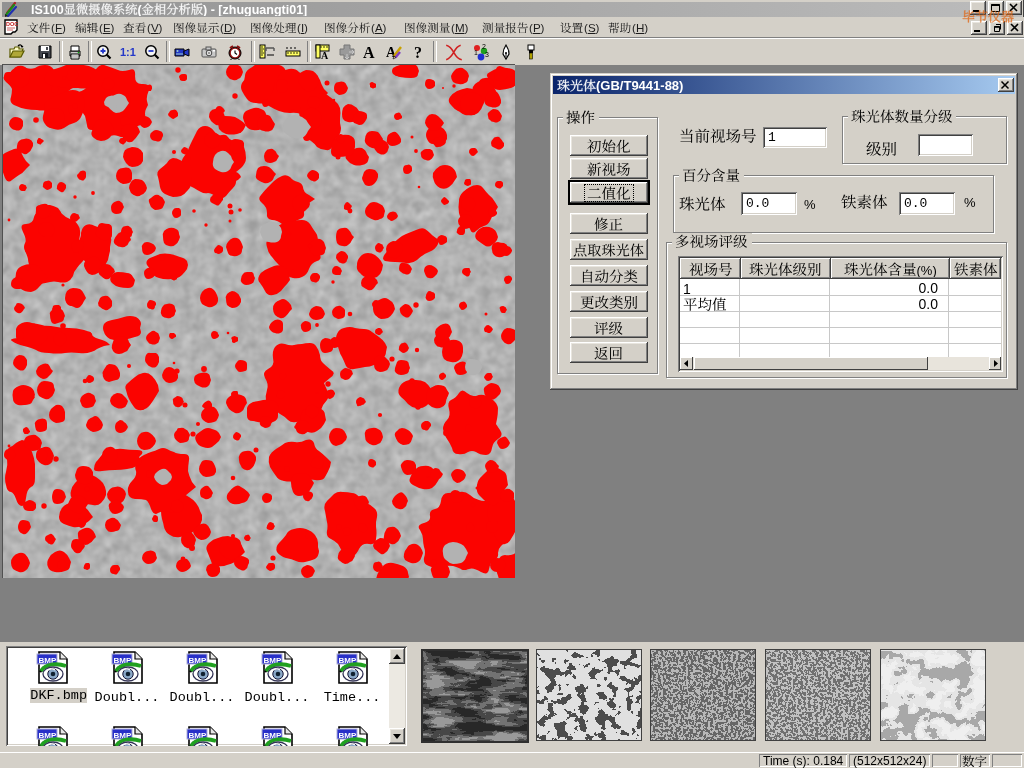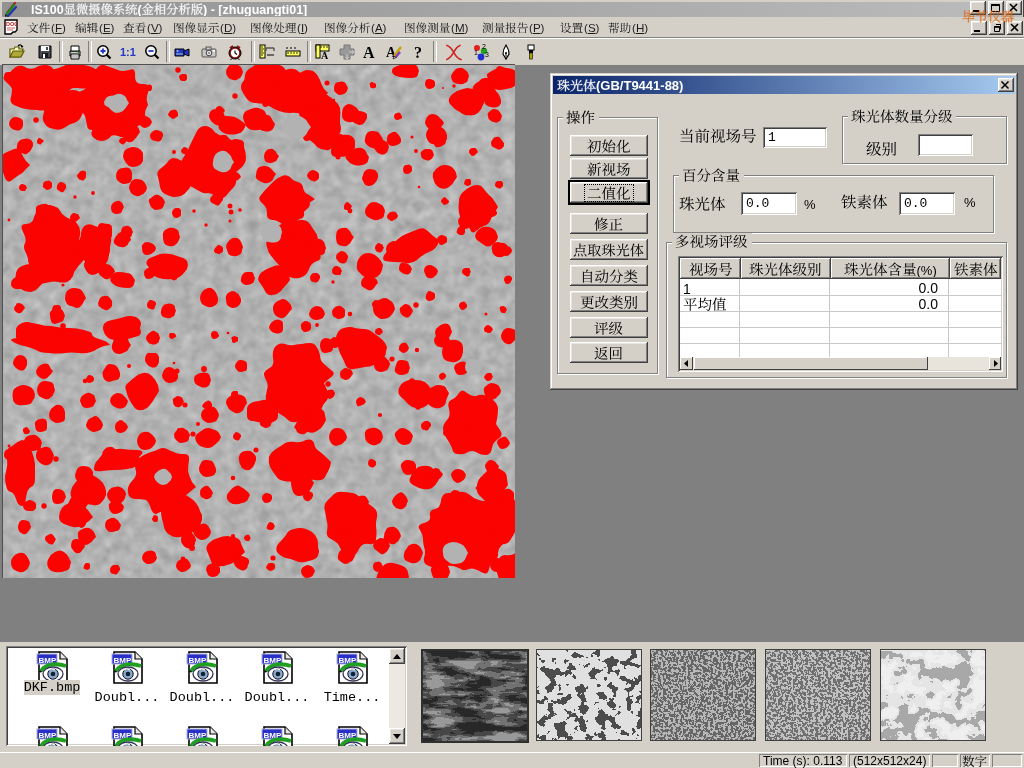--- a/index.html
+++ b/index.html
@@ -1033,21 +1033,21 @@
             <ellipse cx="17" cy="23" rx="10" ry="7" fill="#fff" stroke="#335" stroke-width="1.3"></ellipse>
             <circle cx="17" cy="23" r="5.2" fill="#8aa8c8" stroke="#113"></circle>
             <circle cx="17" cy="23" r="2.3" fill="#102030"></circle>
             <path d="M13 19a5.2 5.2 0 0 1 6 0" fill="none" stroke="#fff" stroke-width="1.2"></path>
           </g>
         </defs>
       </svg>
       <svg style="position:absolute;left:30px;top:5px" width="32" height="33" viewBox="0 0 32 33">
         <use href="#bmpico"></use>
       </svg>
-      <div style="position:absolute;left:11px;top:31px;width:70px;text-align:center;"><span style="font:13.5px 'Liberation Mono';background:#d4d0c8;white-space:pre;">DKF.bmp</span></div>
+      <div style="position:absolute;left:11px;top:39px;width:70px;text-align:right;"><span style="font:13.5px 'Liberation Mono';background:#d4d0c8;white-space:pre;">DKF.bmp</span></div>
       <svg style="position:absolute;left:30px;top:80px" width="32" height="33" viewBox="0 0 32 33">
         <use href="#bmpico"></use>
       </svg>
       <svg style="position:absolute;left:105px;top:5px" width="32" height="33" viewBox="0 0 32 33">
         <use href="#bmpico"></use>
       </svg>
       <div style="position:absolute;left:86px;top:41px;width:70px;text-align:center;"><span style="font:13.5px 'Liberation Mono';white-space:pre;">Doubl...</span></div>
       <svg style="position:absolute;left:105px;top:80px" width="32" height="33" viewBox="0 0 32 33">
         <use href="#bmpico"></use>
       </svg>
@@ -1148,21 +1148,21 @@
     <svg style="position:absolute;left:765px;top:649px;border:1px solid #404040" width="104" height="90" viewBox="0 0 104 90">
       <rect width="104" height="90" fill="#8f8f8f"></rect>
       <rect width="104" height="90" filter="url(#ft4)"></rect>
     </svg>
     <svg style="position:absolute;left:880px;top:649px;border:1px solid #404040" width="104" height="90" viewBox="0 0 104 90">
       <rect width="104" height="90" fill="#dcdcdc"></rect>
       <rect width="104" height="90" filter="url(#ft5)"></rect>
     </svg>
     <div style="position:absolute;left:0;top:752px;width:1024px;height:16px;background:#d4d0c8;border-top:1px solid #fff;">
       <div style="position:absolute;top:1px;height:13px;box-shadow:inset 1px 1px 0 #808080,inset -1px -1px 0 #fff;left:759px;width:88px;">
-        <span style="font:12px 'Liberation Sans';position:absolute;left:4px;top:0px">Time (s): 0.113</span>
+        <span style="font:12px 'Liberation Sans';position:absolute;left:4px;top:0px">Time (s): 0.184</span>
       </div>
       <div style="position:absolute;top:1px;height:13px;box-shadow:inset 1px 1px 0 #808080,inset -1px -1px 0 #fff;left:849px;width:81px;">
         <span style="font:12px 'Liberation Sans';position:absolute;left:4px;top:0px">(512x512x24)</span>
       </div>
       <div style="position:absolute;top:1px;height:13px;box-shadow:inset 1px 1px 0 #808080,inset -1px -1px 0 #fff;left:932px;width:26px;"></div>
       <div style="position:absolute;top:1px;height:13px;box-shadow:inset 1px 1px 0 #808080,inset -1px -1px 0 #fff;left:960px;width:30px;display:flex;justify-content:center;">
         <svg width="26" height="14" viewBox="0 0 26 14" fill="#000">
           <use href="#u6570" transform="translate(0.0,12.0) scale(0.0125,-0.0125)"></use>
           <use href="#u5B57" transform="translate(12.5,12.0) scale(0.0125,-0.0125)"></use>
         </svg>

